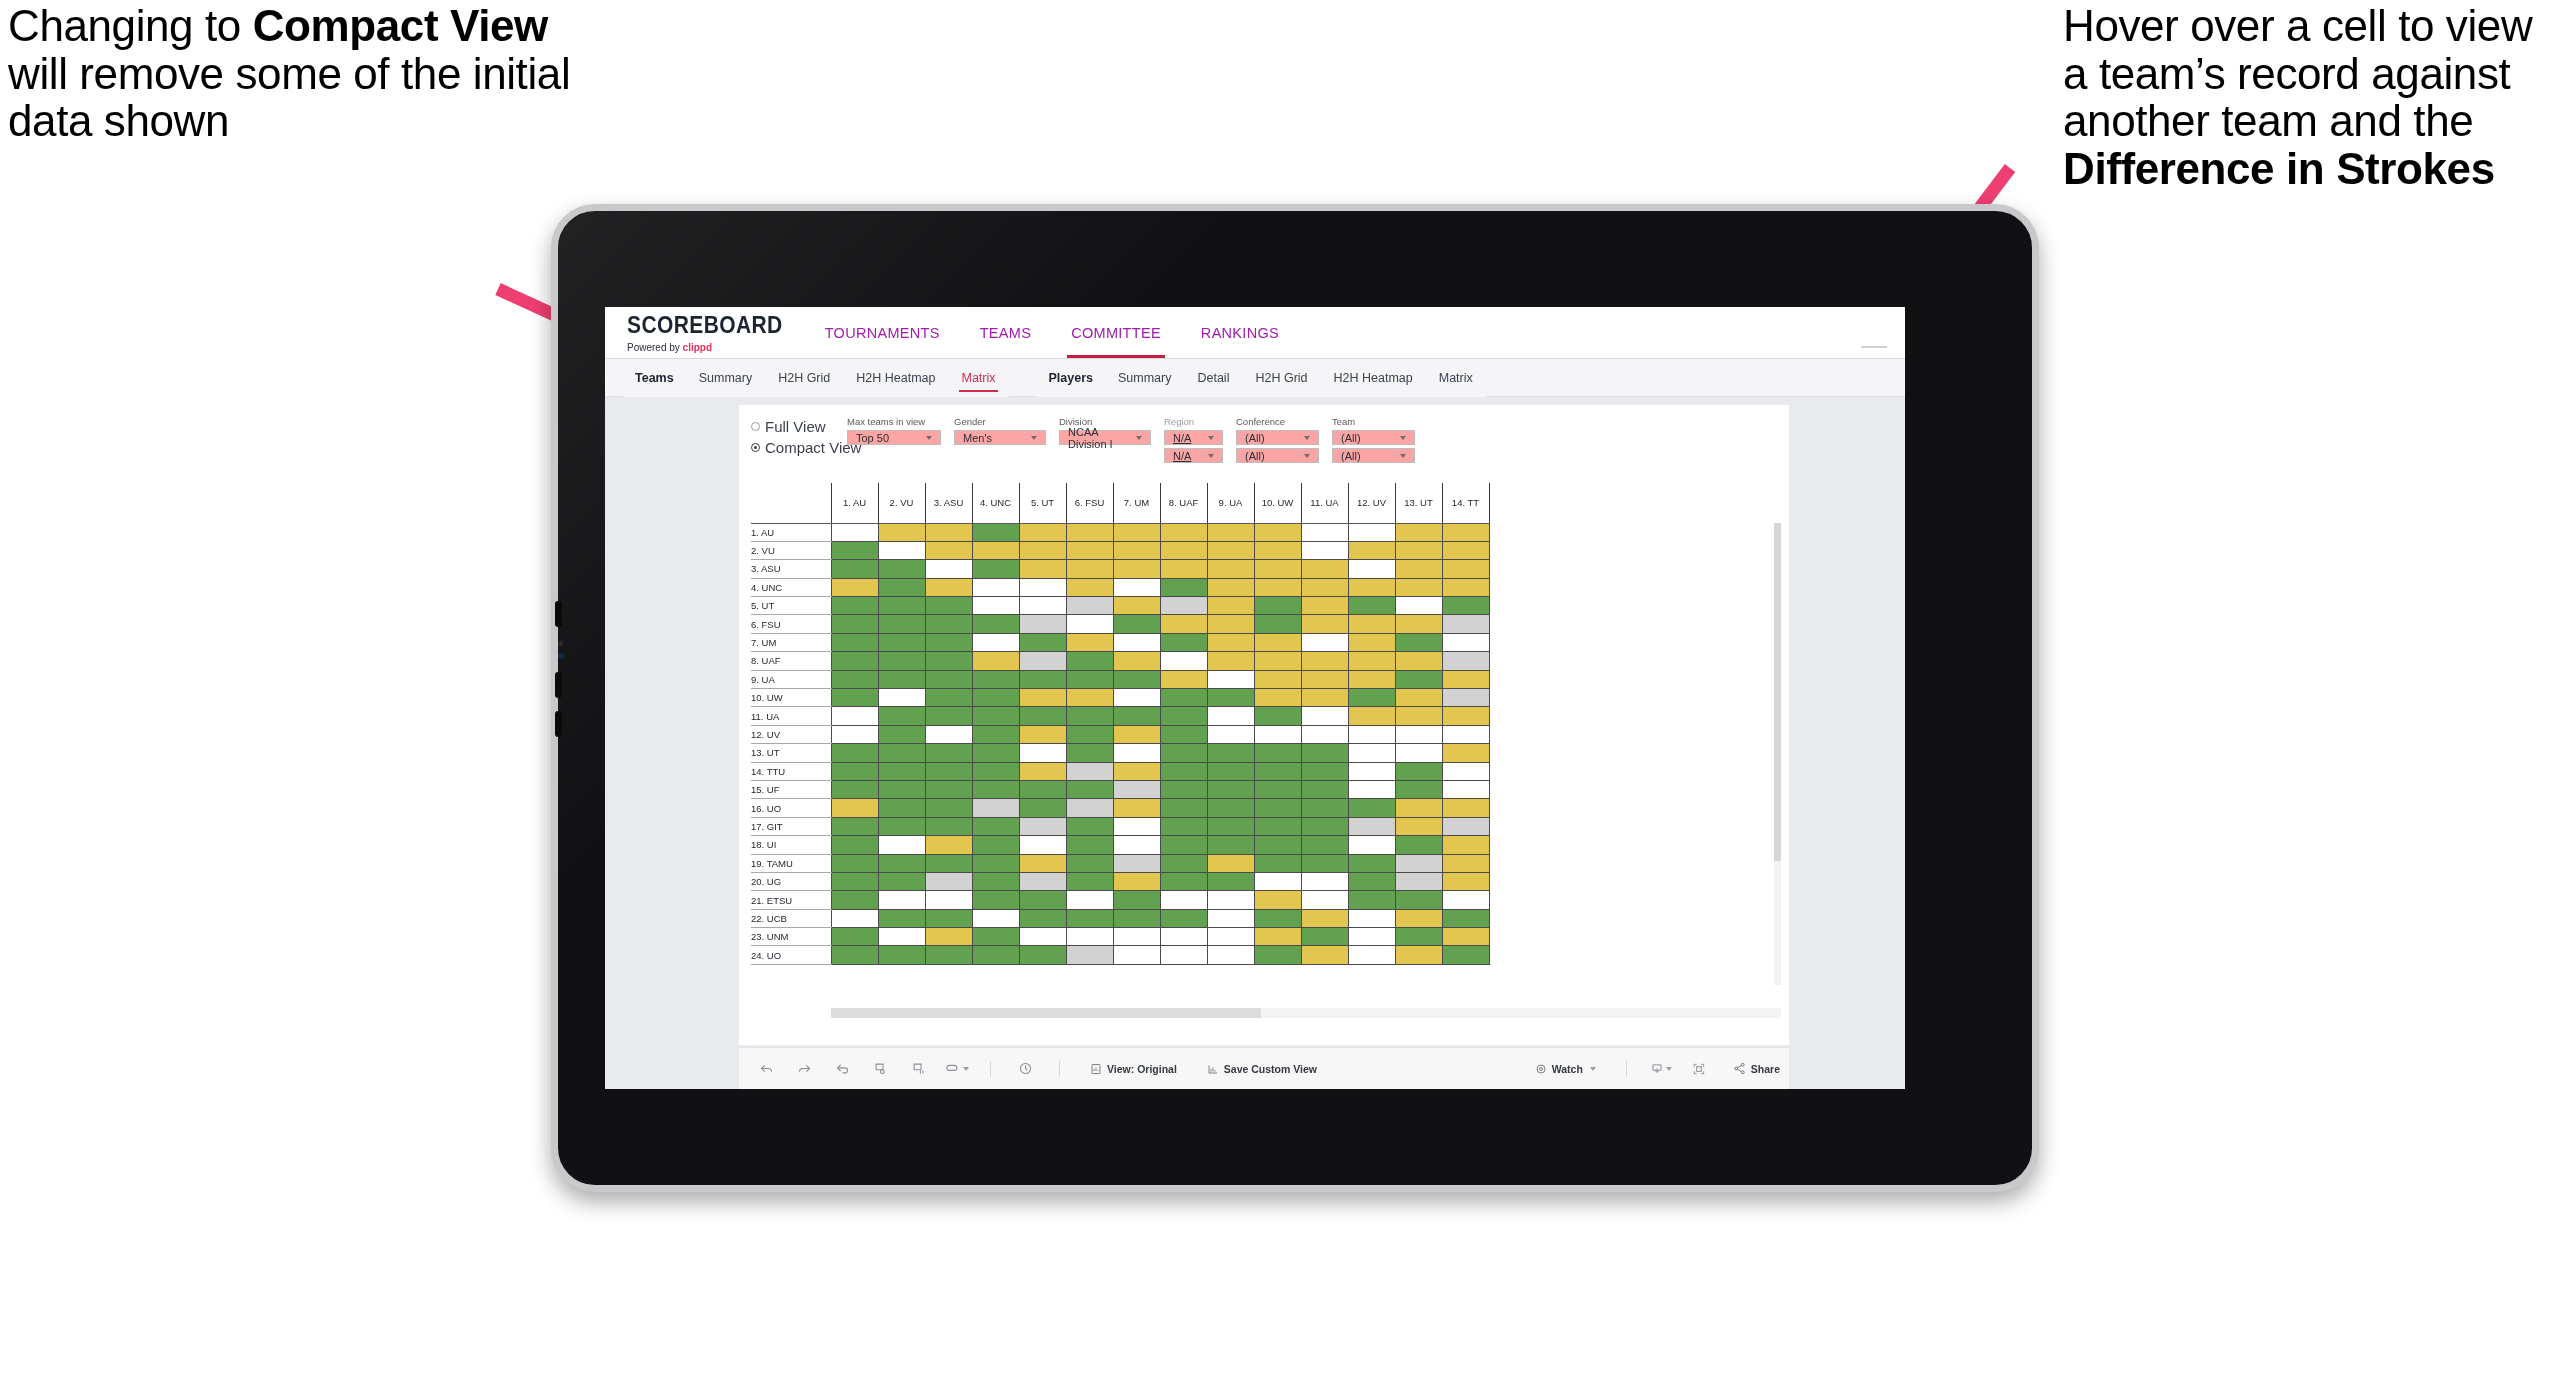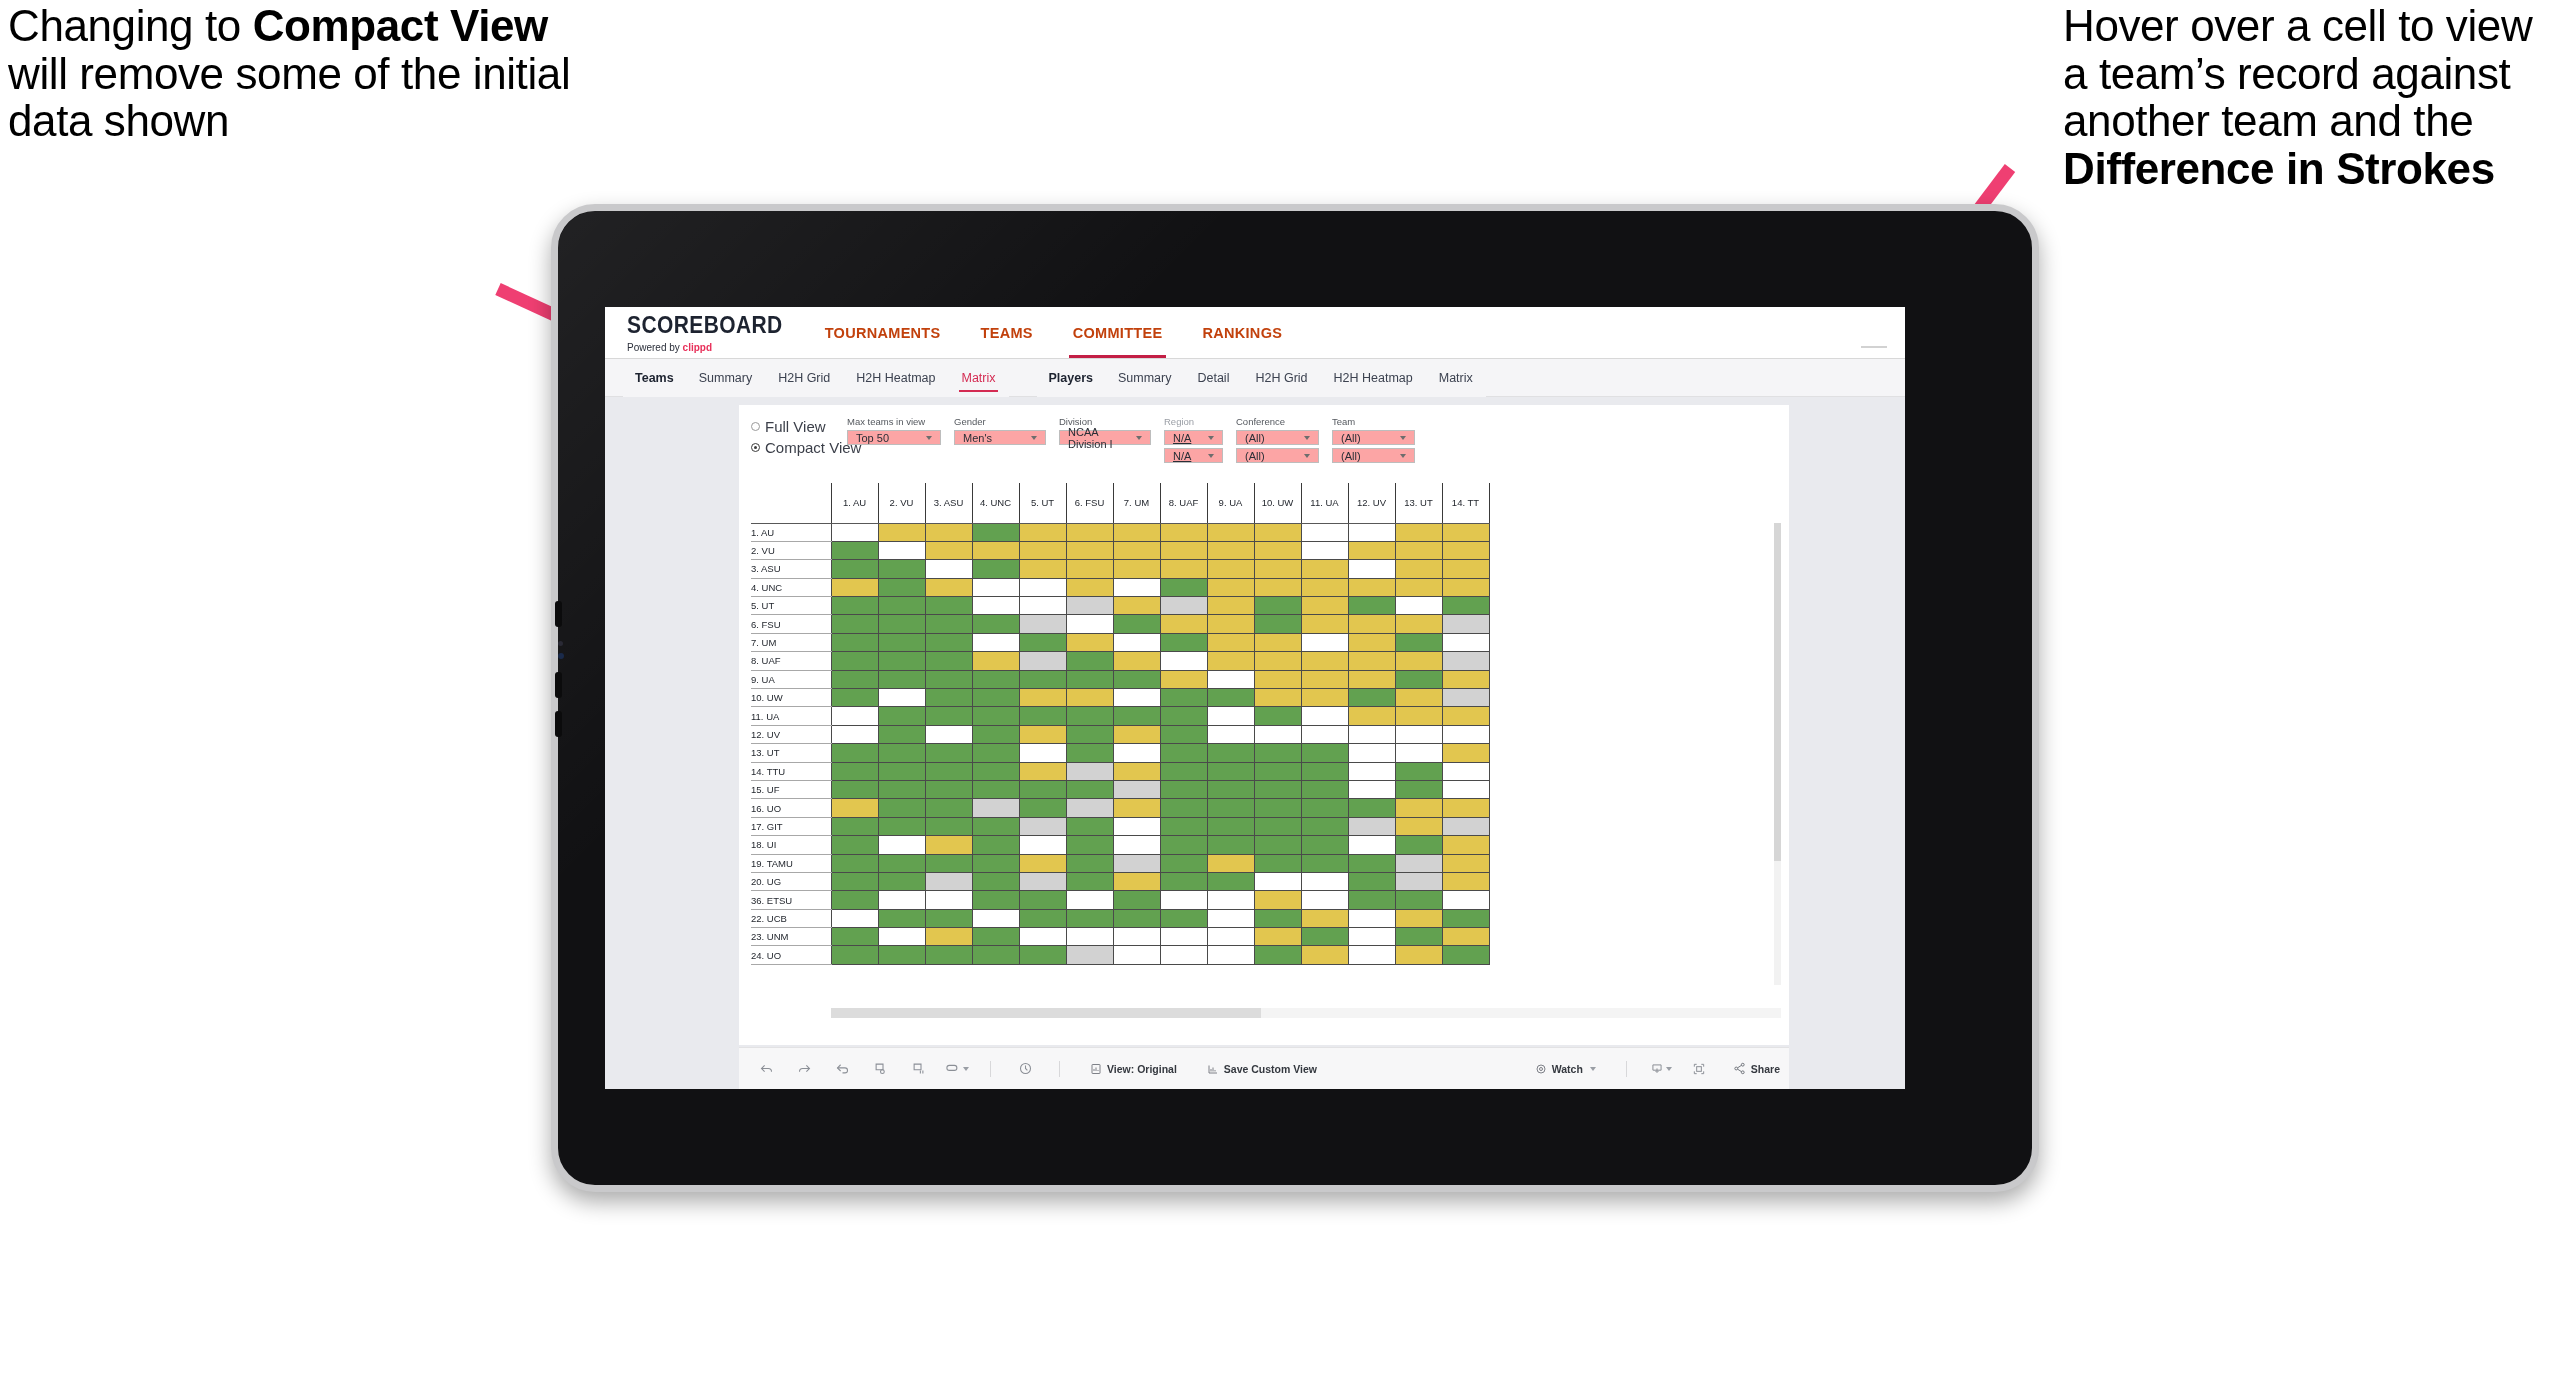--- a/index.html
+++ b/index.html
@@ -66,22 +66,22 @@
   #brand-title {
     font-size: 21px; font-weight: 800; letter-spacing: 0.4px;
     color:#1d2330; font-family:"Liberation Sans", sans-serif;
     transform: scaleY(1.12); transform-origin: left center;
   }
   #brand-sub { font-size: 10px; color:#2b2f3a; margin-top: 5px; }
   #brand-sub .clippd { color:#e8305a; font-weight:700; }
 
   .topnav-item {
     display:flex; align-items:center; padding: 0 20px;
-    font-size: 14.5px; color:#c2410c; letter-spacing:0.3px;
-    position:relative; cursor:pointer;font-weight:bold;
+    font-size: 14.5px; color:#a21caf; letter-spacing:0.3px;
+    position:relative; cursor:pointer;
   }
   .topnav-item.active::after {
     content:""; position:absolute; left:16px; right:16px; bottom:0;
     height:3px; background:#c31f45;
   }
   #topnav-right { margin-left:auto; display:flex; align-items:flex-end; padding: 0 18px 10px 0; }
   #topnav-dash { width:26px; height:2px; background:#d2d2d2; }
 
   
   #subnav {
@@ -730,21 +730,21 @@
                   <td class="cell y"></td>
                   <td class="cell g"></td>
                   <td class="cell g"></td>
                   <td class="cell w"></td>
                   <td class="cell w"></td>
                   <td class="cell g"></td>
                   <td class="cell gr"></td>
                   <td class="cell y"></td>
                 </tr>
                 <tr>
-                  <td class="rowhead">36. ETSU</td>
+                  <td class="rowhead">21. ETSU</td>
                   <td class="cell g"></td>
                   <td class="cell w"></td>
                   <td class="cell w"></td>
                   <td class="cell g"></td>
                   <td class="cell g"></td>
                   <td class="cell w"></td>
                   <td class="cell g"></td>
                   <td class="cell w"></td>
                   <td class="cell w"></td>
                   <td class="cell y"></td>

